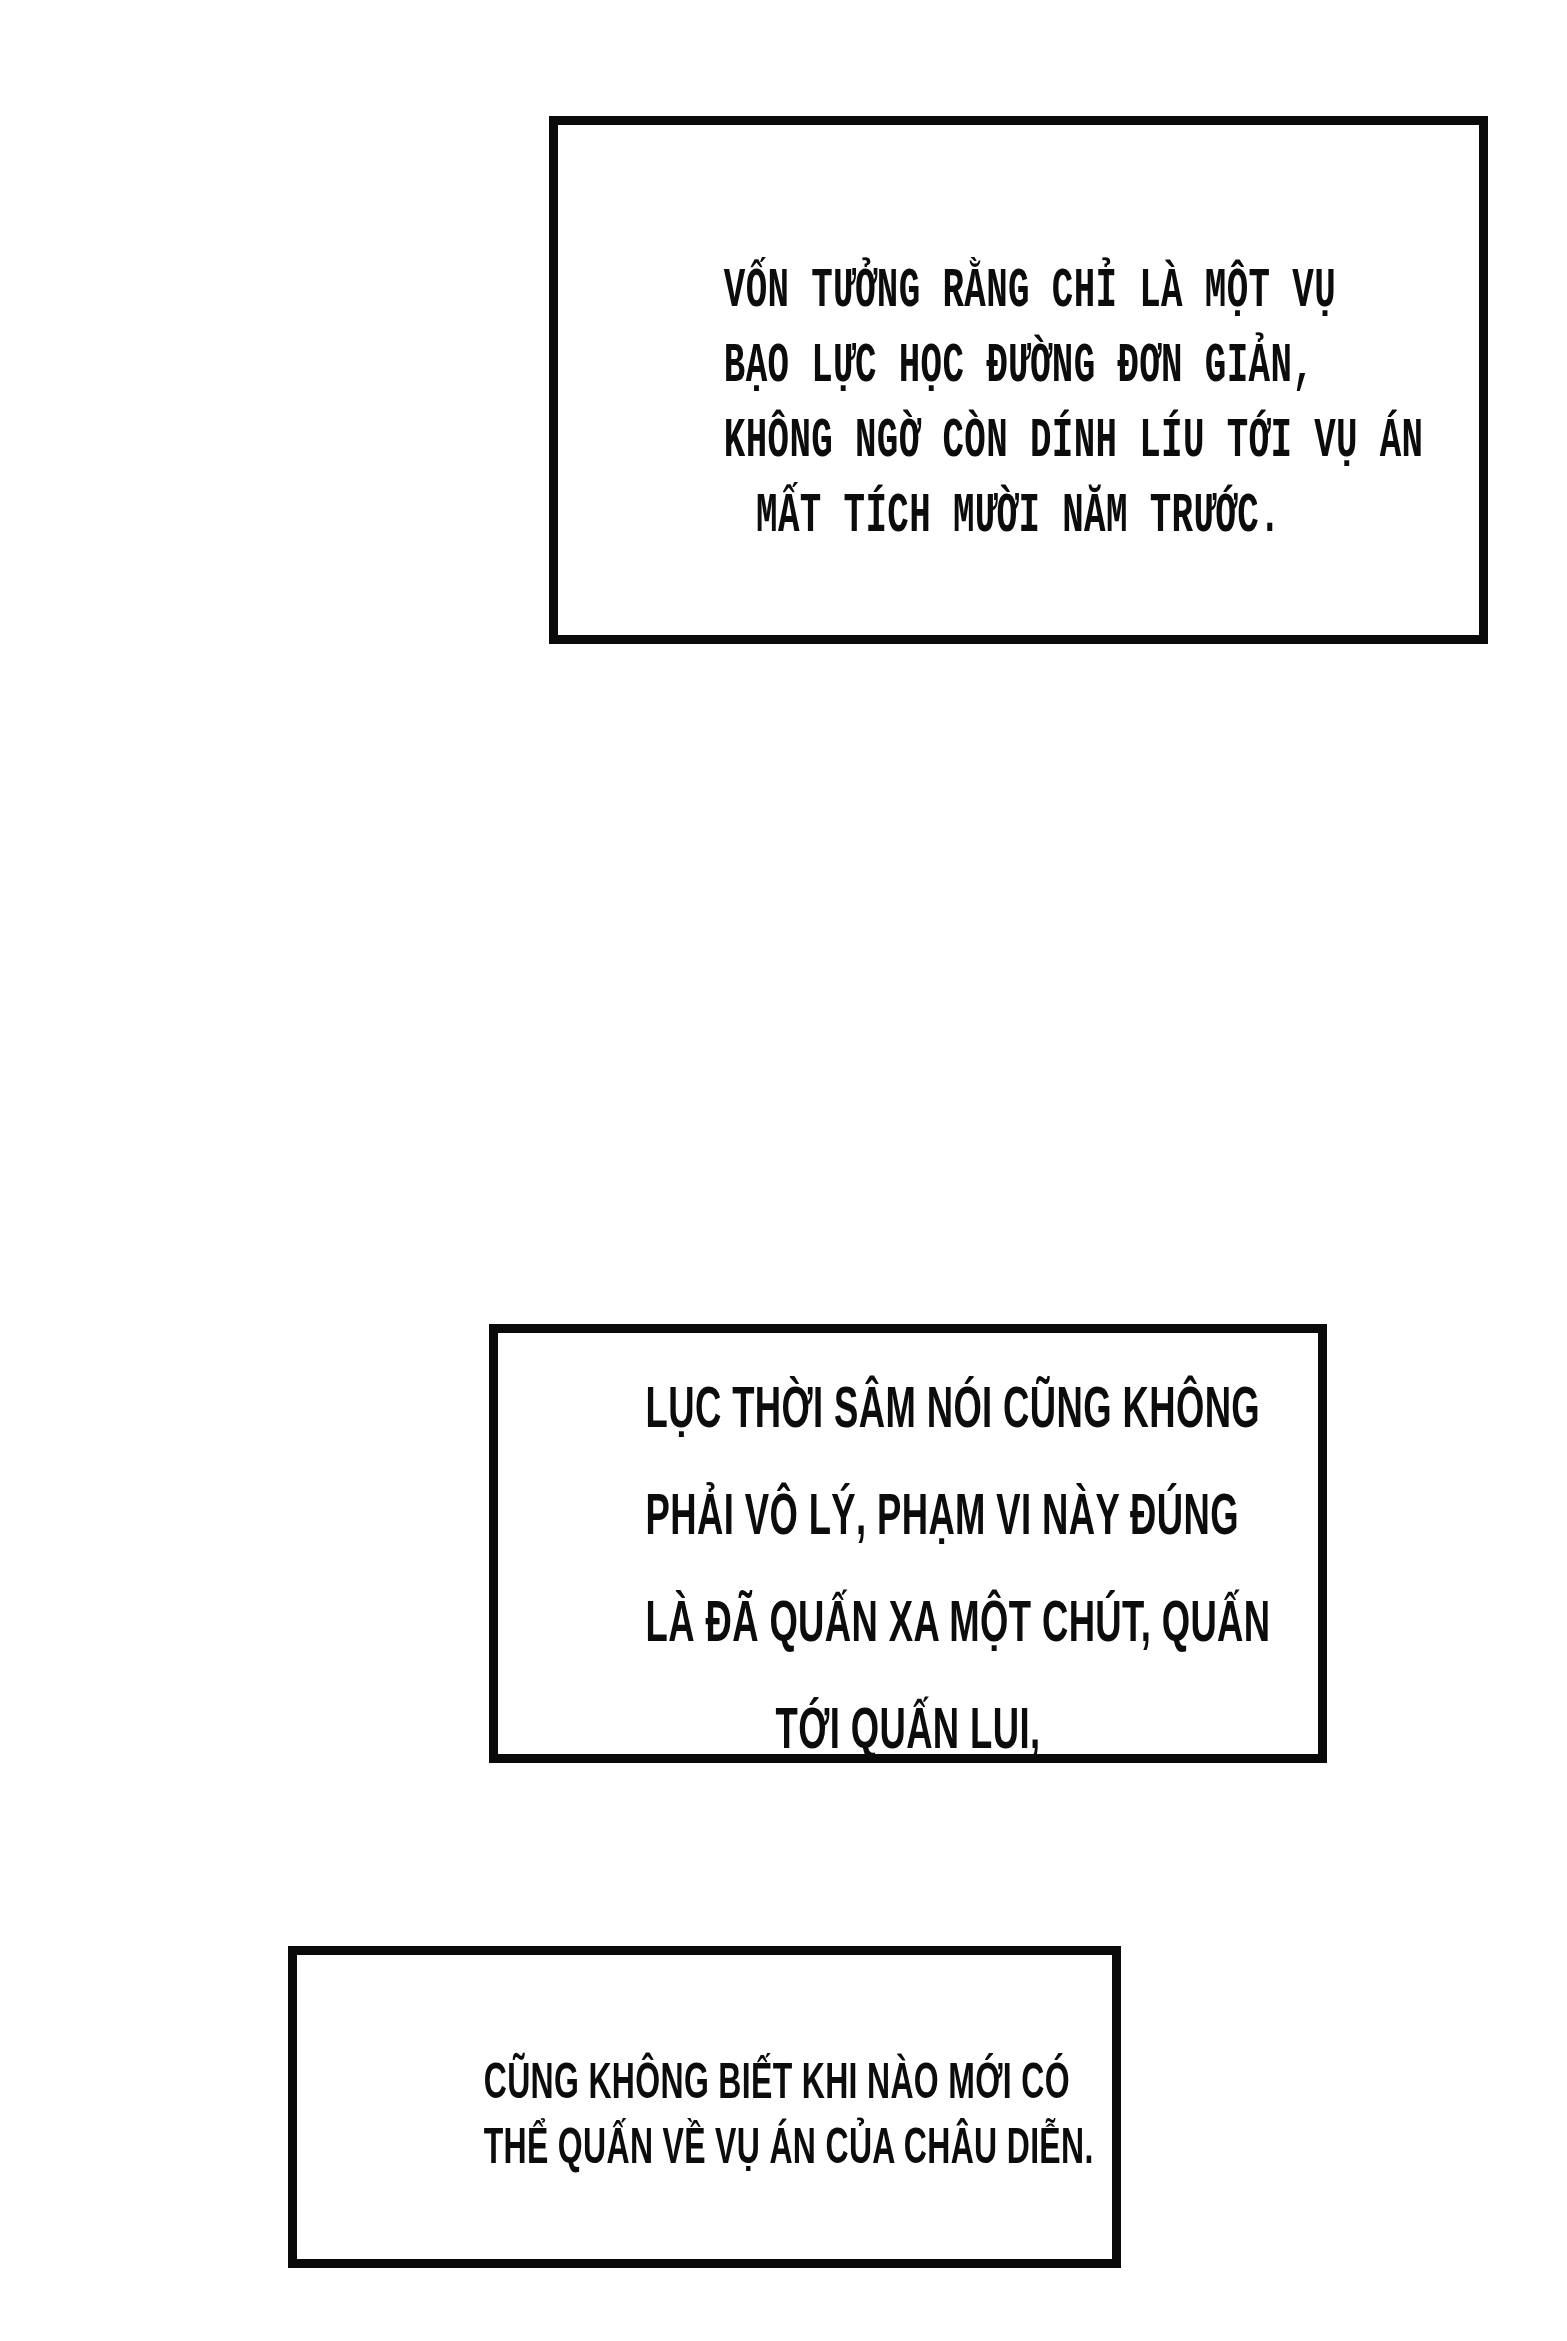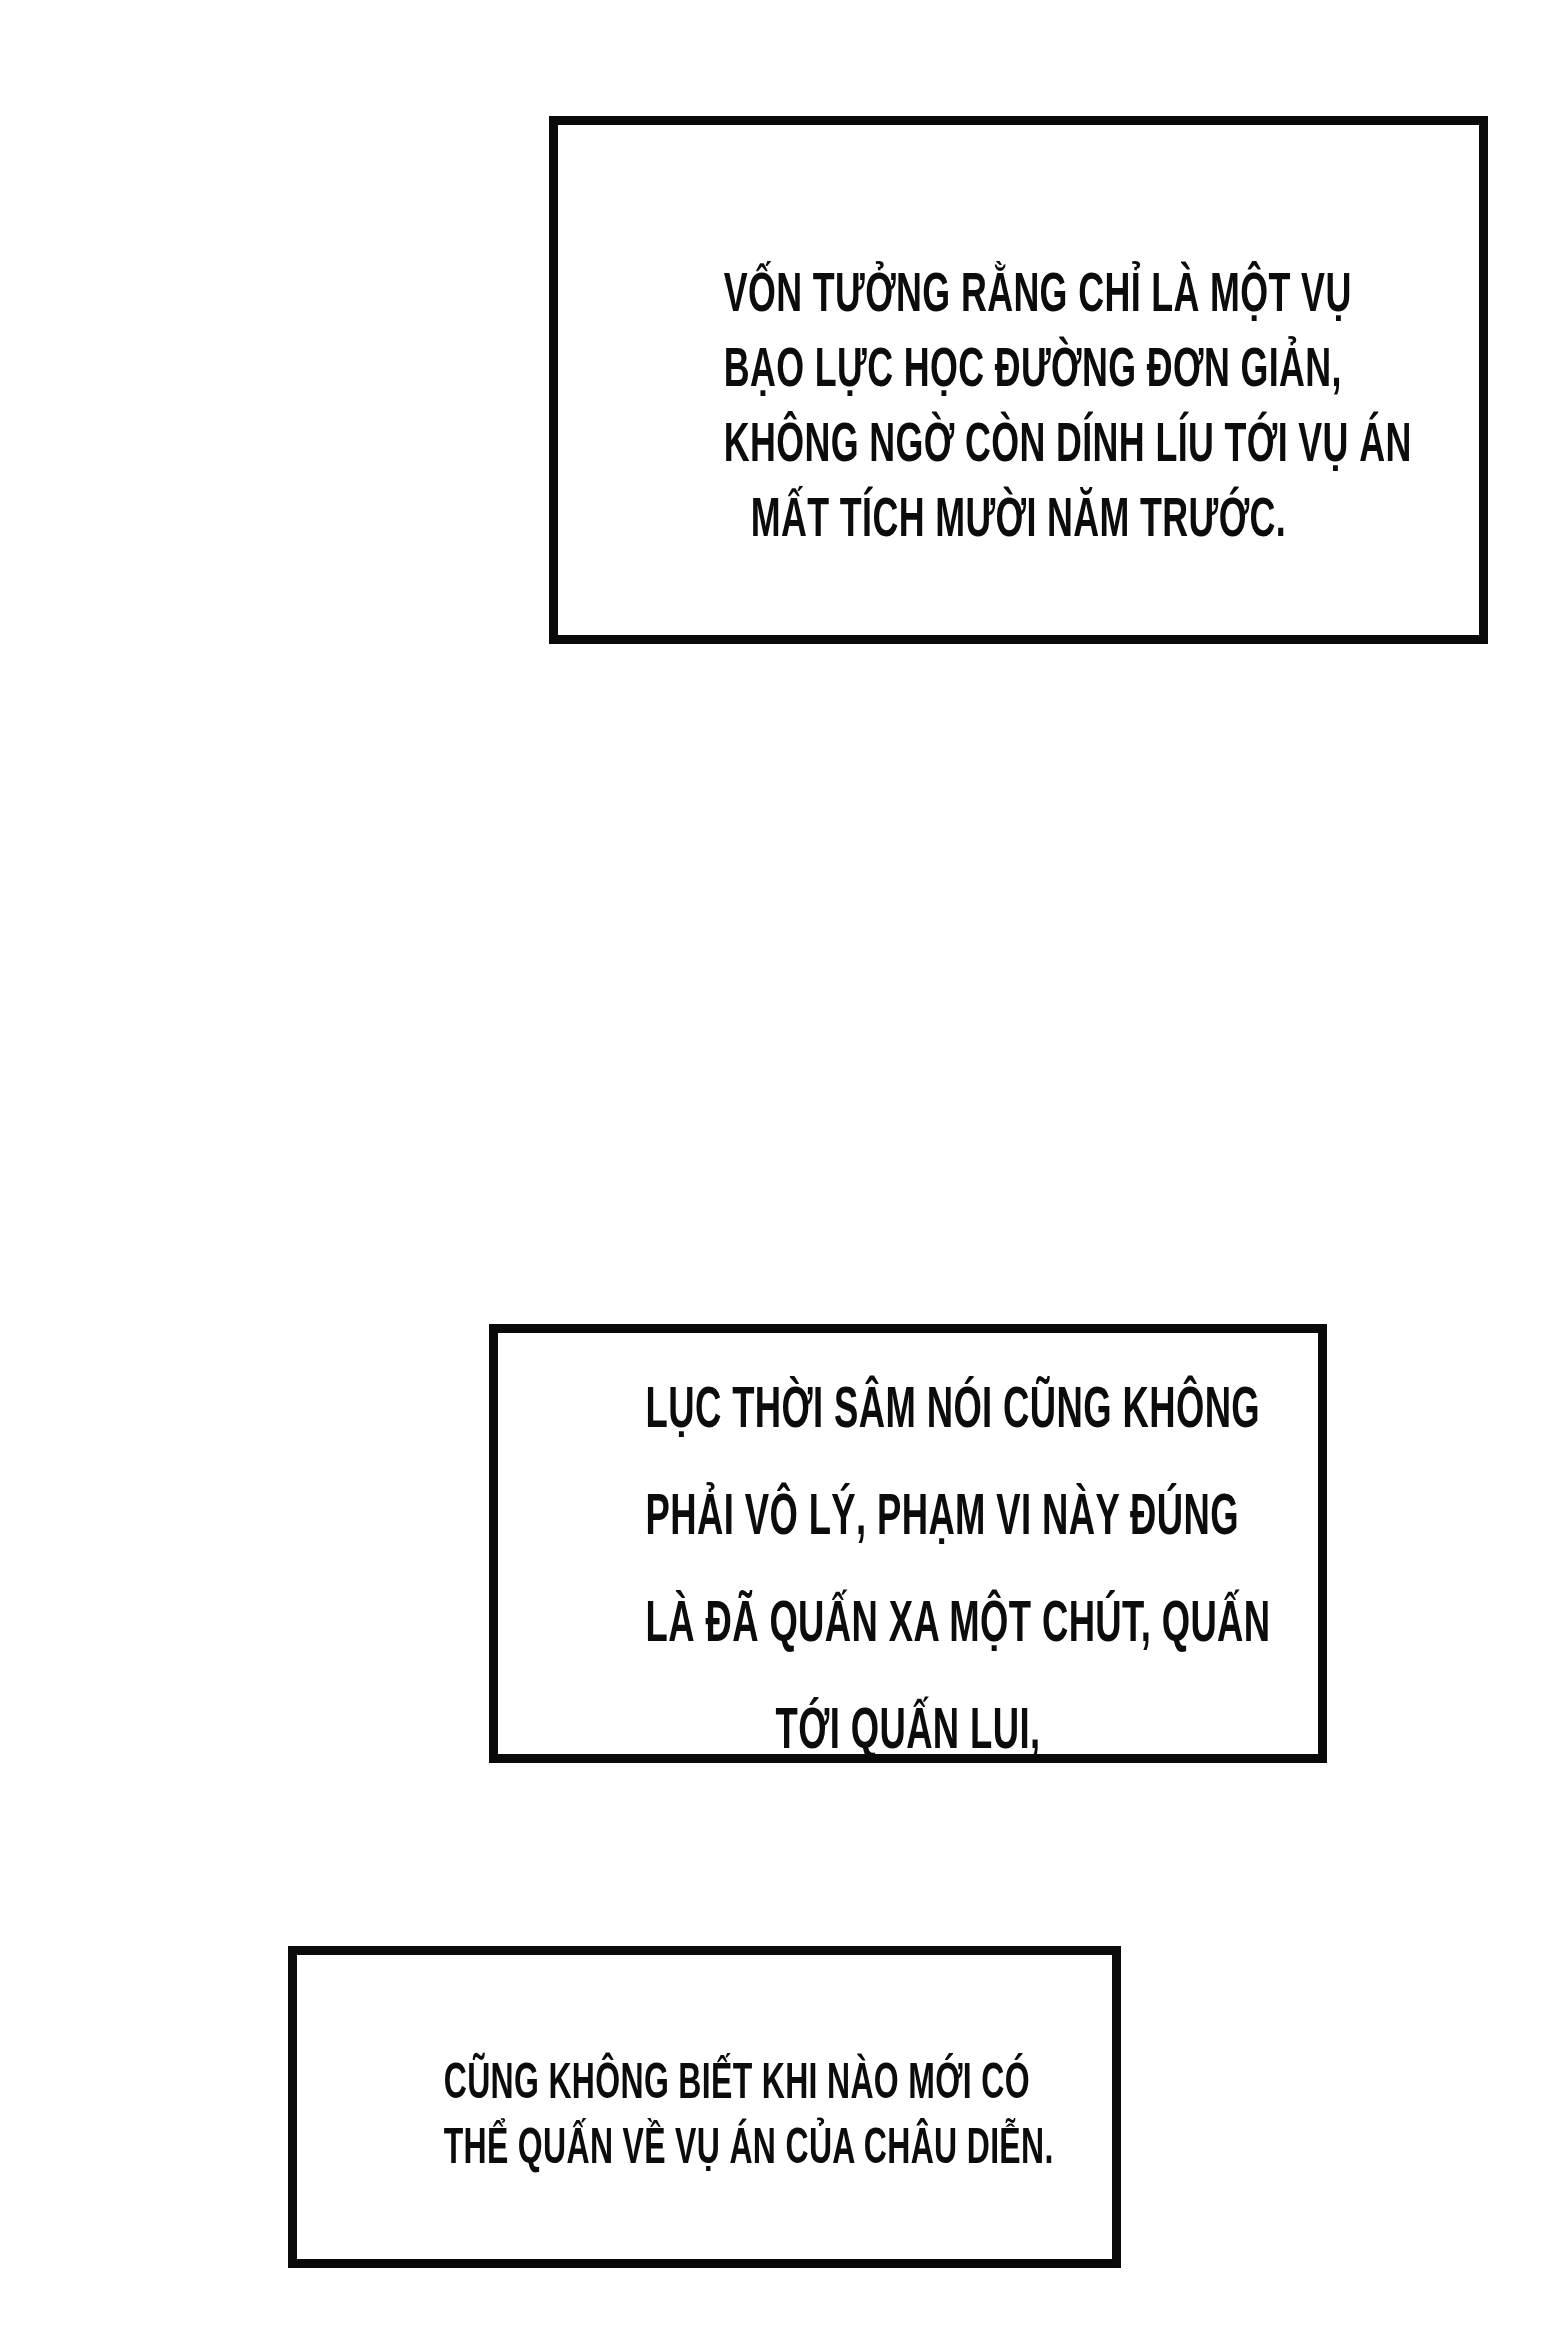--- a/index.html
+++ b/index.html
@@ -33,27 +33,27 @@
     color: #0c0c0c;
   }
   .caption .line {
     white-space: nowrap;
     transform: scaleX(0.64);
     transform-origin: 50% 50%;
     letter-spacing: 0.01em;
   }
   
   #panel-1 { left: 549px; top: 116px; width: 939px; height: 528px; }
-  #panel-1 .caption { font-size: 56px; line-height: 75px; padding-top: 48px; }
+  #panel-1 .caption { font-size: 56px; line-height: 75px; padding-top: 48px; font-family: Liberation Mono, monospace; }
   
   #panel-2 { left: 489px; top: 1324px; width: 838px; height: 439px; }
   #panel-2 .caption { font-size: 57px; line-height: 72px; padding-top: 48px; gap: 35px; }
   
   #panel-3 { left: 288px; top: 1946px; width: 833px; height: 322px; }
-  #panel-3 .caption { font-size: 50px; line-height: 65px; padding-top: 13px; }
+  #panel-3 .caption { font-size: 50px; line-height: 65px; padding-top: 13px; margin-left: 40px; }
 </style>
 </head>
 <body>
 
 <div id="page">
 
   <div class="panel" id="panel-1">
     <div class="caption">
         <div class="line">VỐN TƯỞNG RẰNG CHỈ LÀ MỘT VỤ</div>
         <div class="line">BẠO LỰC HỌC ĐƯỜNG ĐƠN GIẢN,</div>

